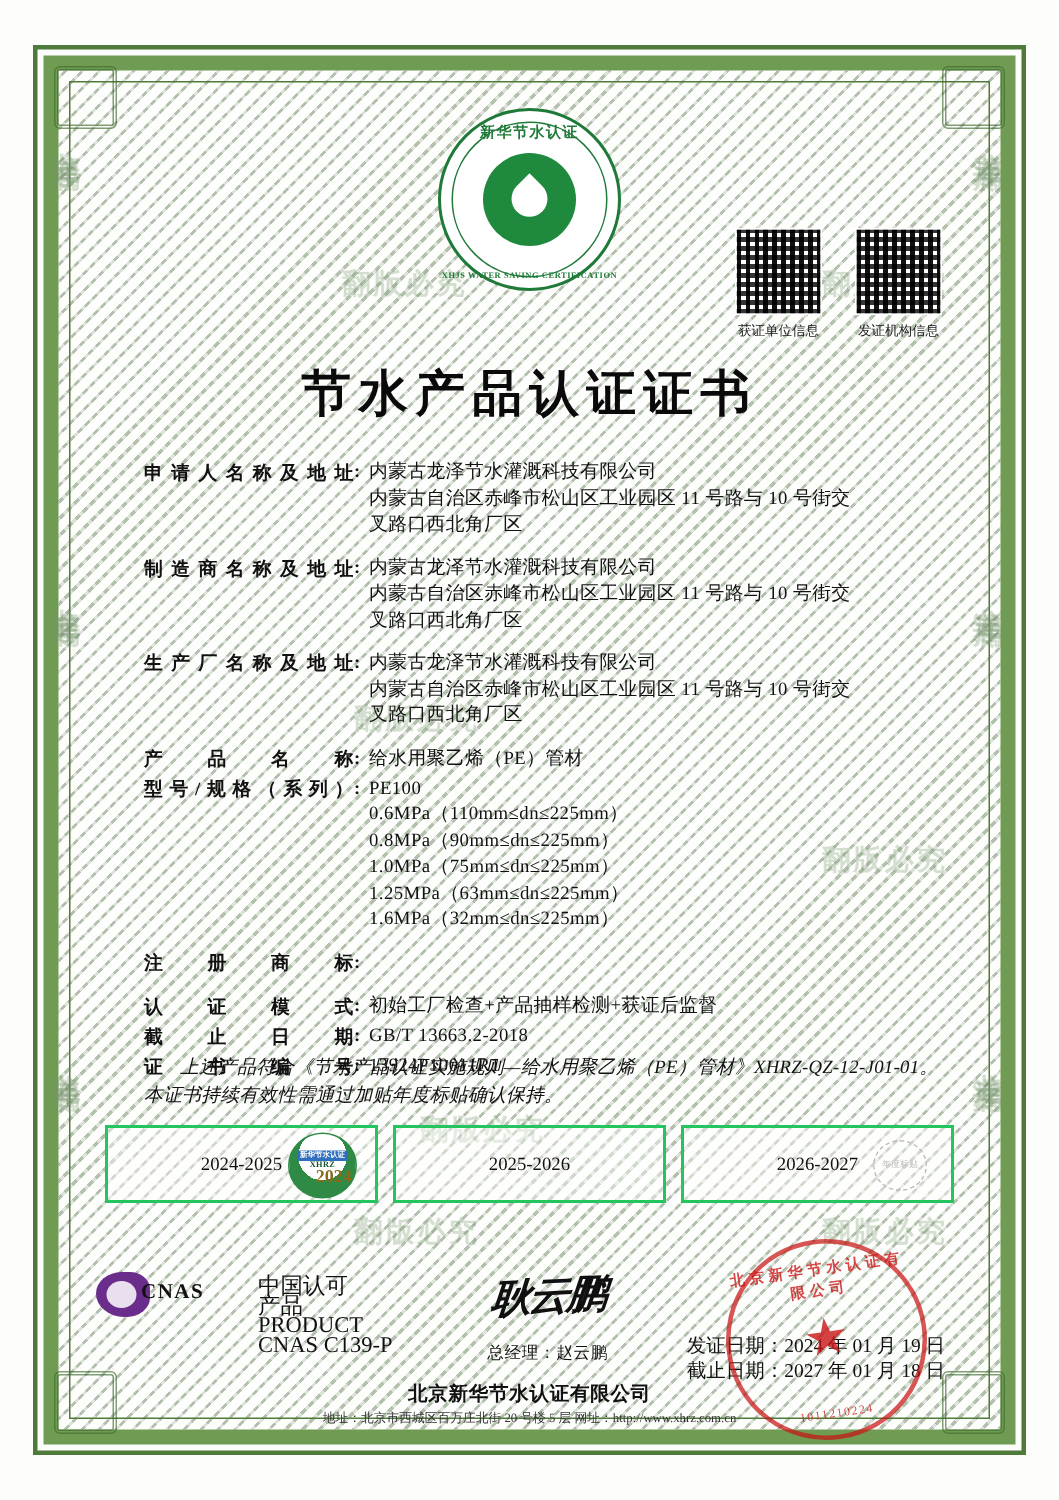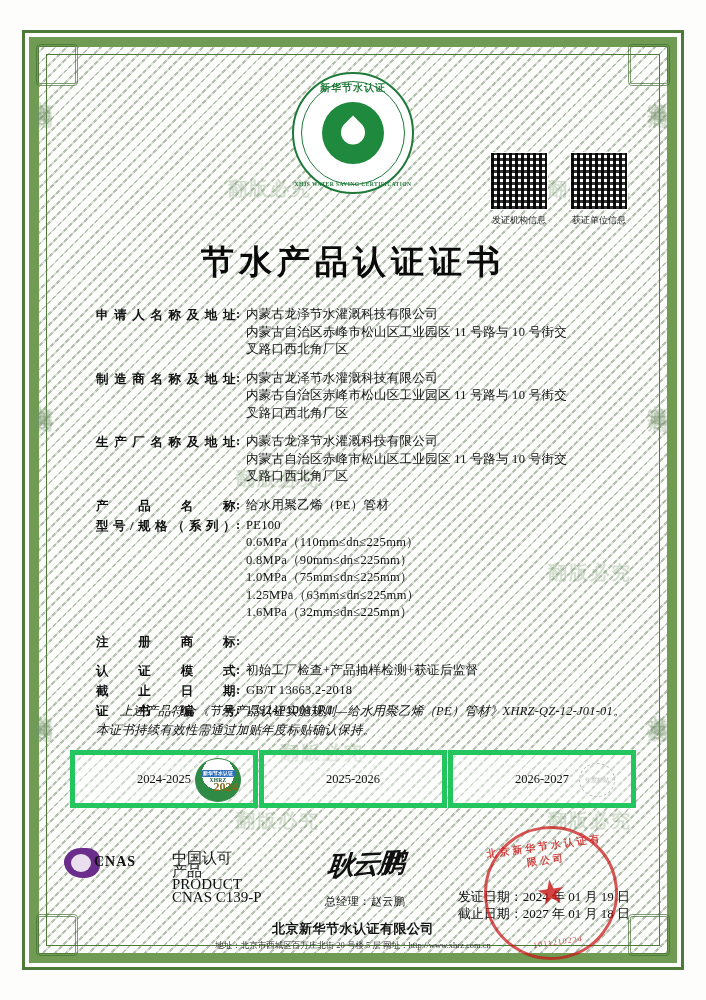--- a/index.html
+++ b/index.html
@@ -234,21 +234,21 @@
     position: absolute;
     left: 70px;
     right: 70px;
     top: 750px;
     display: flex;
     justify-content: space-between;
   }
   .ybox {
     width: 178px;
     height: 48px;
-    border: 5px solid #22c55e;
+    border: 2px solid #22c55e;
     display: flex;
     align-items: center;
     justify-content: center;
     font-size: 12.5px;
     position: relative;
     background: rgba(255,255,255,.4);
   }
   .ybox .yr { z-index: 2; }
   .sticker {
     position: absolute;
@@ -449,25 +449,25 @@
       <div class="topzh">新华节水认证</div>
       <div class="disc">
         <div class="drop"></div>
       </div>
       <div class="arc">XHJS WATER SAVING CERTIFICATION</div>
     </div>
 
     <div class="qr-wrap">
       <div class="qr-block">
         <div class="qr"></div>
-        <div class="qr-cap">发证机构信息</div>
+        <div class="qr-cap">获证单位信息</div>
       </div>
       <div class="qr-block">
         <div class="qr"></div>
-        <div class="qr-cap">获证单位信息</div>
+        <div class="qr-cap">发证机构信息</div>
       </div>
     </div>
   </div>
 
   <div class="doc-title">节水产品认证证书</div>
 
   <div class="body">
 
     <div class="row">
       <div class="label">申请人名称及地址</div>

